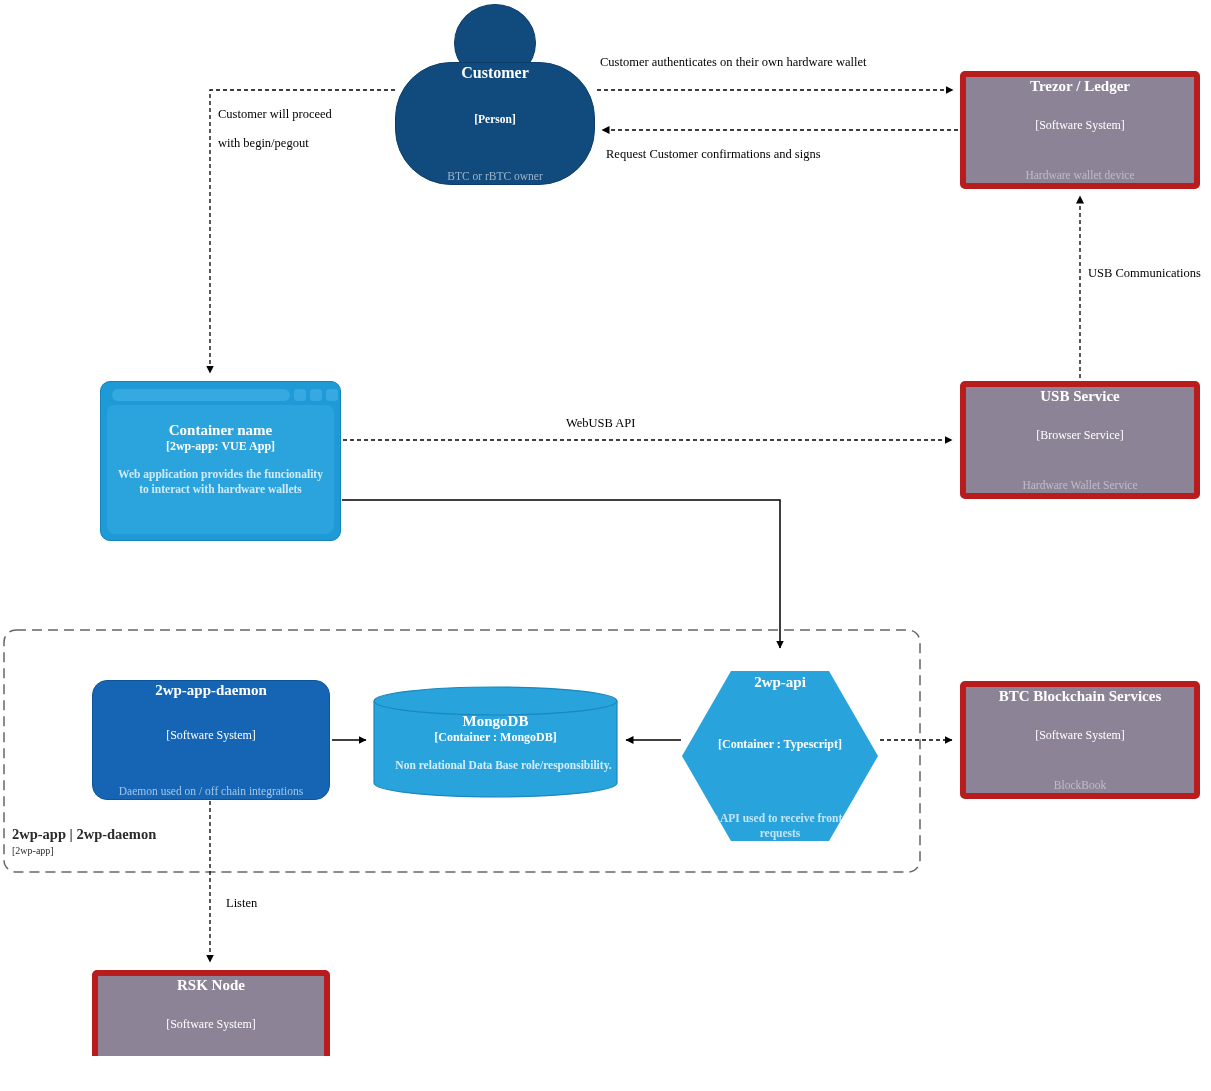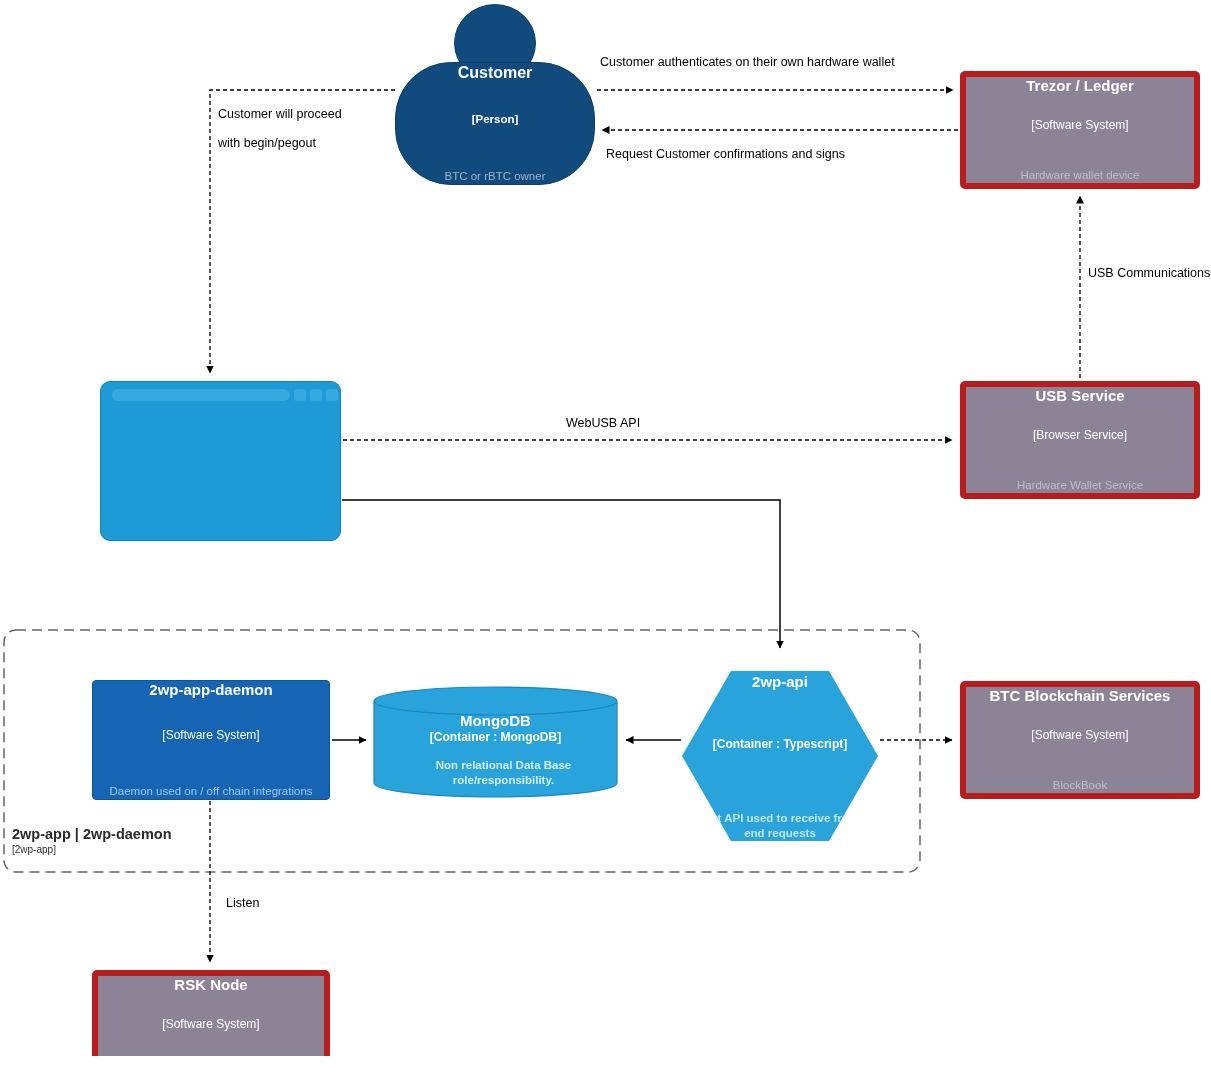--- a/index.html
+++ b/index.html
@@ -1,17 +1,17 @@
 <!DOCTYPE html>
 <html><head>
 <meta charset="utf-8">
 <style>
   html,body{margin:0;padding:0;background:#ffffff;}
   body{font-family:"Liberation Sans","DejaVu Sans",sans-serif;}
-  #canvas{position:relative;width:1211px;height:1056px;background:#fff;overflow:hidden;}
+  #canvas{position:relative;width:1211px;height:1056px;background:#fff;overflow:hidden;font-family:Liberation Serif, serif;}
 
   
   #edges-svg{position:absolute;left:0;top:0;z-index:1;}
   .node{position:absolute;z-index:2;box-sizing:border-box;}
   .edge-label{position:absolute;z-index:3;font-size:12.5px;color:#000;white-space:nowrap;}
 
   
   .n-title{font-weight:bold;color:#fff;font-size:15px;line-height:1.2;}
   .n-sub{color:#fff;font-size:12px;line-height:1.25;}
   .n-sub.bold{font-weight:bold;}
@@ -33,21 +33,21 @@
 
   
   .browser{background:#1E9AD6;border:1px solid #1583BD;border-radius:10px;}
   .browser-bar{position:absolute;left:11px;top:7px;height:12px;width:178px;background:#35A9E0;border-radius:6px;}
   .browser-btn{position:absolute;top:7px;width:12px;height:12px;background:#35A9E0;border-radius:3px;}
   .browser-panel{position:absolute;left:6px;top:23px;right:6px;bottom:6px;background:#2BA4DD;border-radius:8px;}
   .browser .n-desc{font-weight:bold;color:rgba(255,255,255,0.78);}
   .browser .txt-col{justify-content:flex-start;padding-top:16px;box-sizing:border-box;}
 
   
-  .blue-box{background:#1565B4;border:1px solid #0E5498;border-radius:4px;}
+  .blue-box{background:#1565B4;border:1px solid #0E5498;border-radius:15px;}
   .blue-box .n-desc{color:#A3C6E9;}
 
   
   .cyl-text{position:absolute;left:0;top:26px;width:100%;}
   .cyl .n-desc{font-weight:bold;color:rgba(255,255,255,0.8);padding-left:16px;}
 
   
   .hex{background:#29A3DC;
        clip-path:polygon(25% 0%,75% 0%,100% 50%,75% 100%,25% 100%,0% 50%);}
   .hex .n-desc{font-weight:bold;color:rgba(255,255,255,0.72);max-width:178px;}
@@ -120,20 +120,27 @@
       <div class="n-sub">[Software System]</div>
       <div class="n-desc">Hardware wallet device</div>
     </div>
   </div>
 
   <div class="node browser" style="left:100px;top:381px;width:241px;height:160px;">
     <div class="browser-bar"></div>
     <div class="browser-btn" style="left:193px;"></div>
     <div class="browser-btn" style="left:209px;"></div>
     <div class="browser-btn" style="left:225px;"></div>
+    <div class="browser-panel">
+      <div class="txt-col">
+        <div class="n-title">Container name</div>
+        <div class="n-sub bold">[2wp-app: VUE App]</div>
+        <div class="n-desc" style="max-width:215px;">Web application provides the funcionality to interact with hardware wallets</div>
+      </div>
+    </div>
   </div>
 
   <div class="node gray-box" style="left:960px;top:381px;width:240px;height:118px;">
     <div class="txt-col">
       <div class="n-title">USB Service</div>
       <div class="n-sub">[Browser Service]</div>
       <div class="n-desc">Hardware Wallet Service</div>
     </div>
   </div>
 

